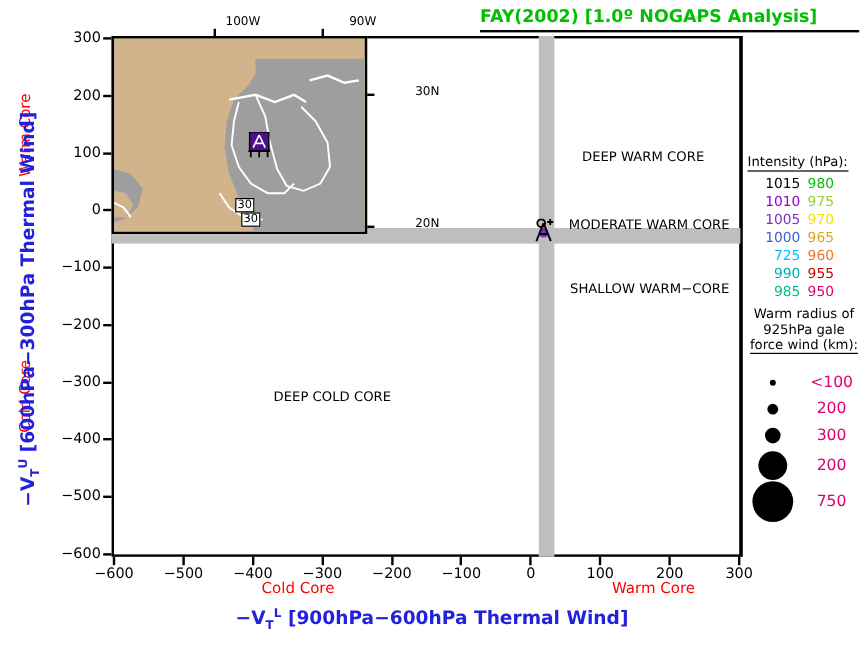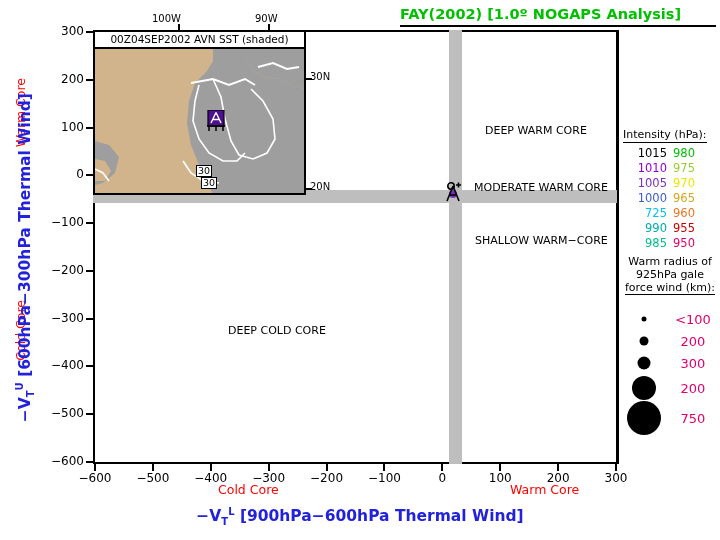--- a/index.html
+++ b/index.html
@@ -45,21 +45,21 @@
   
   .quad{font-size:11px;color:#000;}
 
   
   #inset{left:93px;top:30px;width:213px;height:165px;border:2px solid #000;
          box-sizing:border-box;background:#D2B48C;overflow:hidden;}
   #inset-title{left:0;top:0;width:100%;height:17px;background:#fff;
                border-bottom:2px solid #000;box-sizing:border-box;
                font-size:10.5px;color:#000;text-align:center;line-height:15px;}
   #inset-body{left:0;top:17px;width:100%;height:146px;}
-  .maplab{font-size:10px;color:#000;}
+  .maplab{font-size:10px;color:#000;margin-left:36px;}
   #lon-100w{left:152px;top:13px;}
   #lon-90w{left:255px;top:13px;}
   #lat-30n{left:310px;top:71px;}
   #lat-20n{left:310px;top:181px;}
   .lontick{top:24px;width:2px;height:6px;background:#000;}
   .lattick{left:306px;width:6px;height:2px;background:#000;}
   .sstlab{position:absolute;font-size:9.5px;color:#000;background:#fff;
           border:1px solid #000;padding:0 1px;line-height:10px;}
 
   
@@ -164,21 +164,20 @@
 <div class="abs" id="pt-marker" style="left: 441.911px; top: 182.444px;">
   <svg width="24" height="24" viewBox="0 0 24 24">
     <circle cx="11" cy="12" r="4" fill="#7B2FBE"></circle>
     <path d="M11 4 L5 19 M11 4 L17 19 M7.5 13 L14.5 13" stroke="#000" stroke-width="1.6" fill="none"></path>
     <path d="M14 3 h5 M16.5 0.5 v5" stroke="#000" stroke-width="1.6"></path>
     <circle cx="9" cy="4" r="3.2" fill="none" stroke="#000" stroke-width="1.6"></circle>
   </svg>
 </div>
 
 <div class="abs" id="inset">
-  <div class="abs" id="inset-title">00Z04SEP2002 AVN SST (shaded)</div>
   <div class="abs" id="inset-body">
     <svg width="209" height="146" viewBox="0 0 209 146" preserveAspectRatio="none">
       <rect x="0" y="0" width="209" height="146" fill="#D2B48C"></rect>
 
       <path d="M118,0 L118,12 L112,22 L100,34 L94,52 L92,74 L96,96 L104,116 L112,132 L118,146
                L209,146 L209,40 L196,36 L186,30 L170,28 L158,22 L150,8 L150,0 Z" fill="#9E9E9E"></path>
       <path d="M150,0 L150,8 L158,22 L170,28 L186,30 L196,36 L209,40 L209,0 Z" fill="#9E9E9E"></path>
 
       <rect x="118" y="0" width="91" height="8" fill="#9E9E9E"></rect>
       <path d="M0,92 L14,96 L24,108 L20,124 L8,134 L0,136 Z" fill="#9E9E9E"></path>

